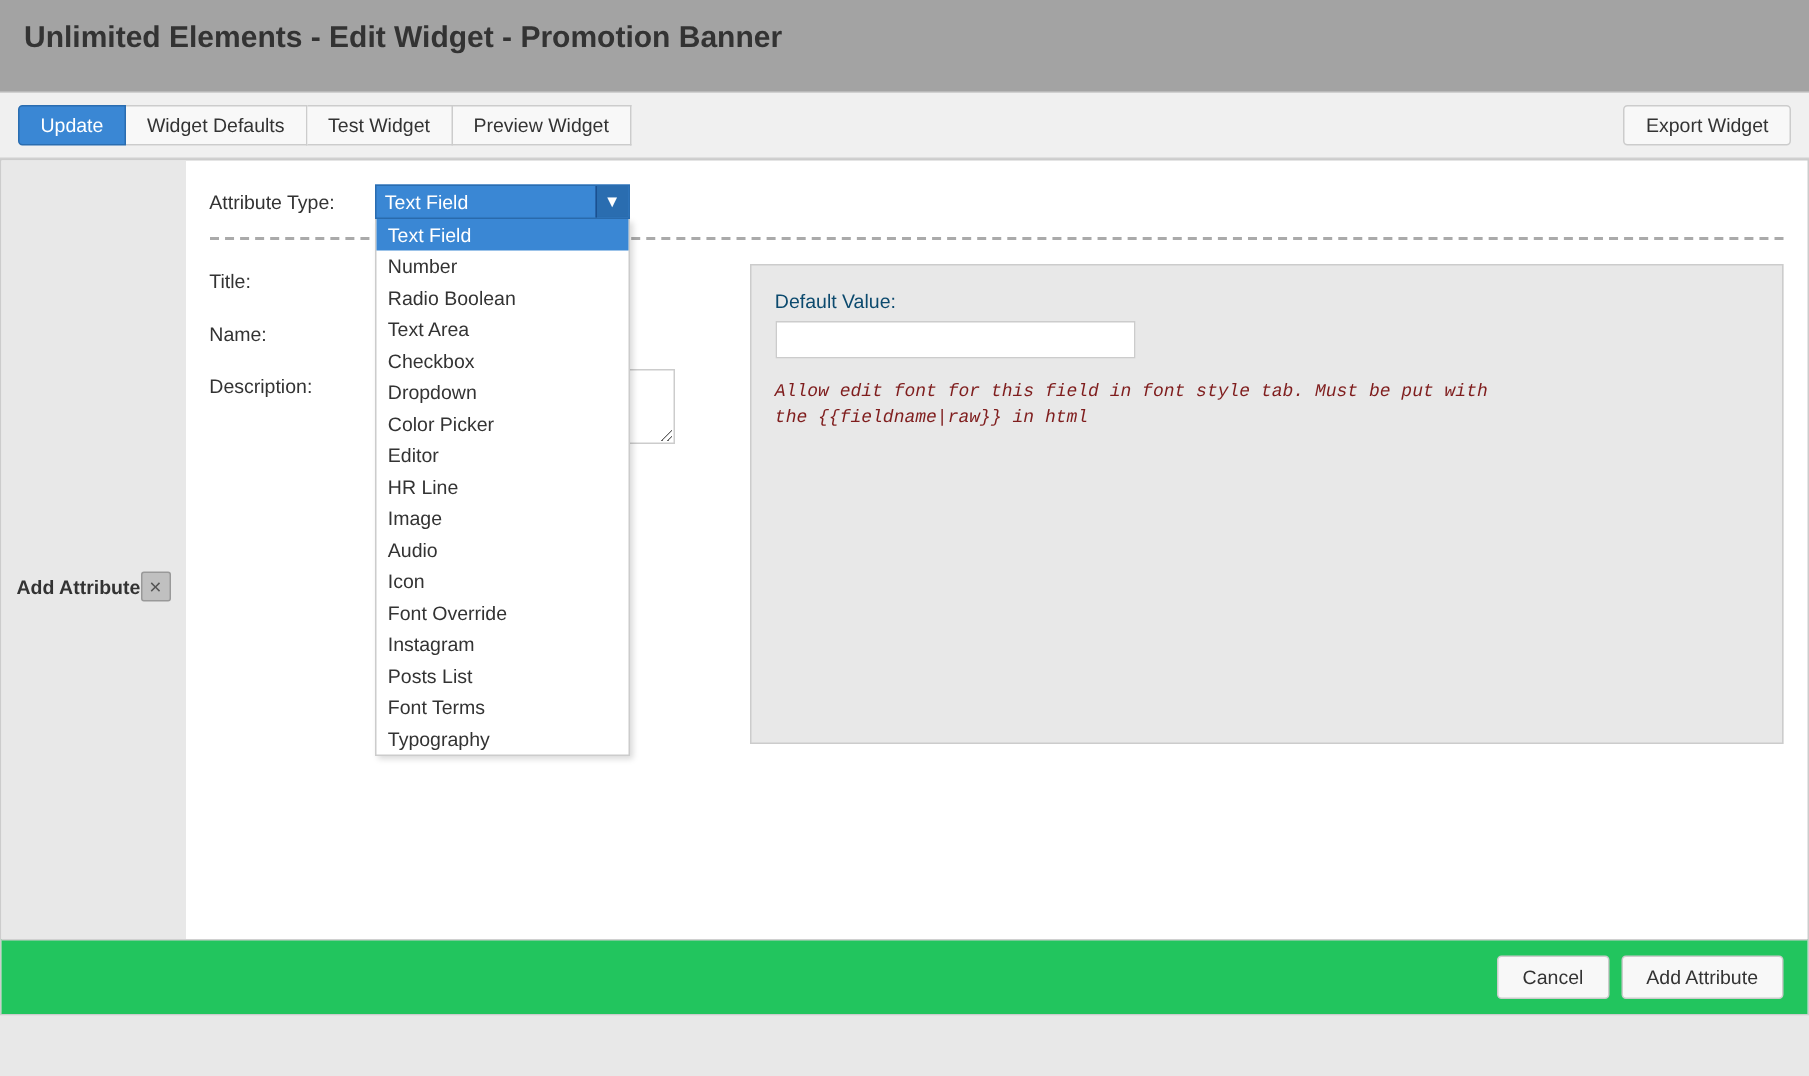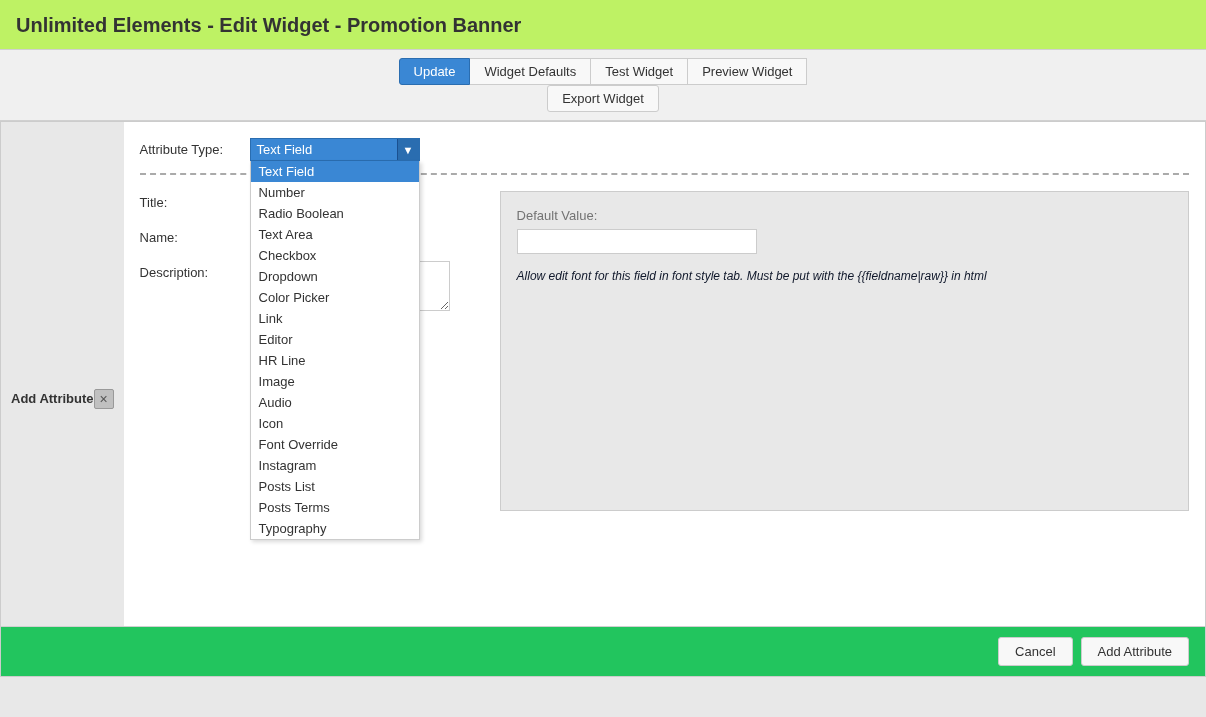--- a/index.html
+++ b/index.html
@@ -14,39 +14,38 @@
 
     .page-wrapper {
       width: 1206px;
       height: 717px;
       background: #f0f0f0;
       display: flex;
       flex-direction: column;
     }
 
     .page-title-bar {
-      background: #bef264;
-      padding: 14px 16px 12px 16px;
+      background: #a3a3a3;
+      padding: 14px 16px 24px 16px;
       border-bottom: 1px solid #d0d0d0;
     }
 
     .page-title {
       font-size: 20px;
       font-weight: bold;
       color: #333;
     }
 
     .toolbar {
       display: flex;
       align-items: center;
       padding: 8px 12px;
       background: #f0f0f0;
       border-bottom: 1px solid #d0d0d0;
       gap: 0;
-      flex-direction: column;
     }
 
     .toolbar-left {
       display: flex;
       align-items: center;
       gap: 0;
       flex: 1;
     }
 
     .btn-update {
@@ -243,21 +242,21 @@
     .dialog-right {
       flex: 1;
       background: #e8e8e8;
       border: 1px solid #ccc;
       padding: 16px;
       min-height: 320px;
     }
 
     .default-value-label {
       font-size: 13px;
-      color: #737373;
+      color: #0c4a6e;
       margin-bottom: 6px;
     }
 
     .default-value-input {
       width: 240px;
       border: 1px solid #ccc;
       padding: 4px 6px;
       font-size: 13px;
       background: white;
       margin-bottom: 14px;
@@ -277,24 +276,25 @@
 
     .allow-font-checkbox {
       width: 14px;
       height: 14px;
       border: 1px solid #aaa;
       background: white;
     }
 
     .allow-font-hint {
       font-size: 12px;
-      color: #0f172a;
+      color: #7f1d1d;
       font-style: italic;
       line-height: 1.4;
       max-width: 500px;
+      font-family: Liberation Mono, monospace;
     }
 
     
     .dialog-footer {
       position: absolute;
       bottom: 0;
       left: 0;
       right: 0;
       height: 50px;
       background: #22c55e;
@@ -374,30 +374,29 @@
             </div>
 
             <div class="dropdown-list">
               <div class="dropdown-item selected">Text Field</div>
               <div class="dropdown-item">Number</div>
               <div class="dropdown-item">Radio Boolean</div>
               <div class="dropdown-item">Text Area</div>
               <div class="dropdown-item">Checkbox</div>
               <div class="dropdown-item">Dropdown</div>
               <div class="dropdown-item">Color Picker</div>
-              <div class="dropdown-item">Link</div>
               <div class="dropdown-item">Editor</div>
               <div class="dropdown-item">HR Line</div>
               <div class="dropdown-item">Image</div>
               <div class="dropdown-item">Audio</div>
               <div class="dropdown-item">Icon</div>
               <div class="dropdown-item">Font Override</div>
               <div class="dropdown-item">Instagram</div>
               <div class="dropdown-item">Posts List</div>
-              <div class="dropdown-item">Posts Terms</div>
+              <div class="dropdown-item">Font Terms</div>
               <div class="dropdown-item">Typography</div>
             </div>
           </div>
         </div>
 
         <hr class="dashed-separator">
 
         <div class="dialog-columns">
 
           <div class="dialog-left">

